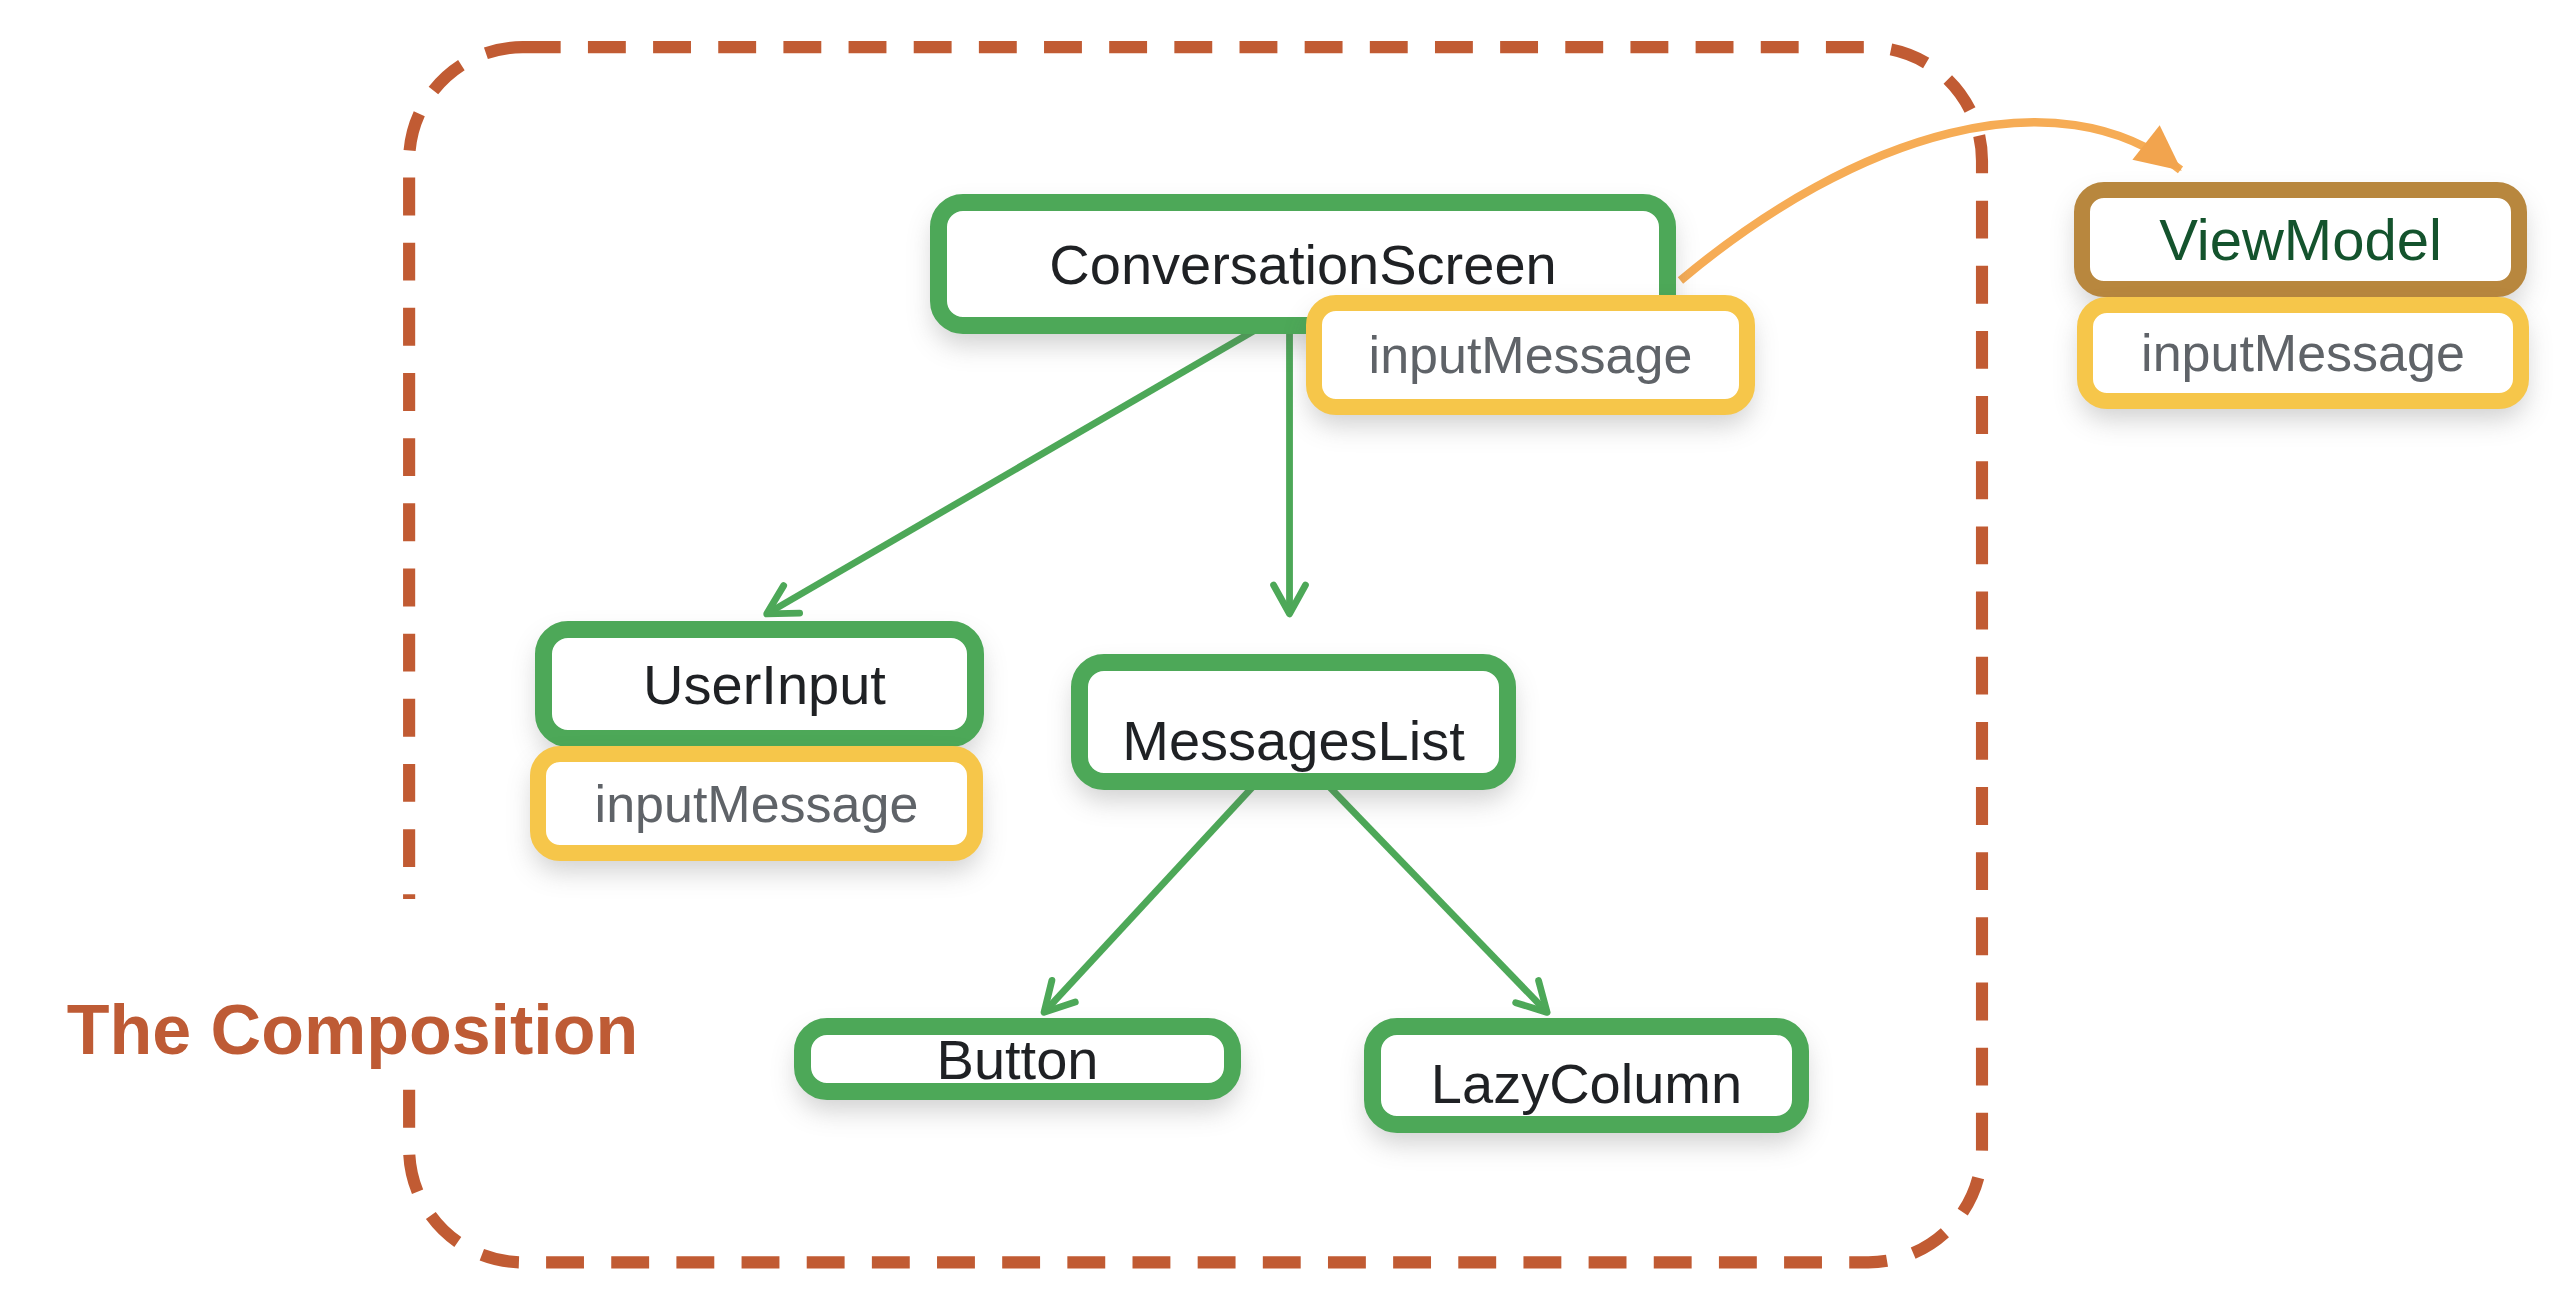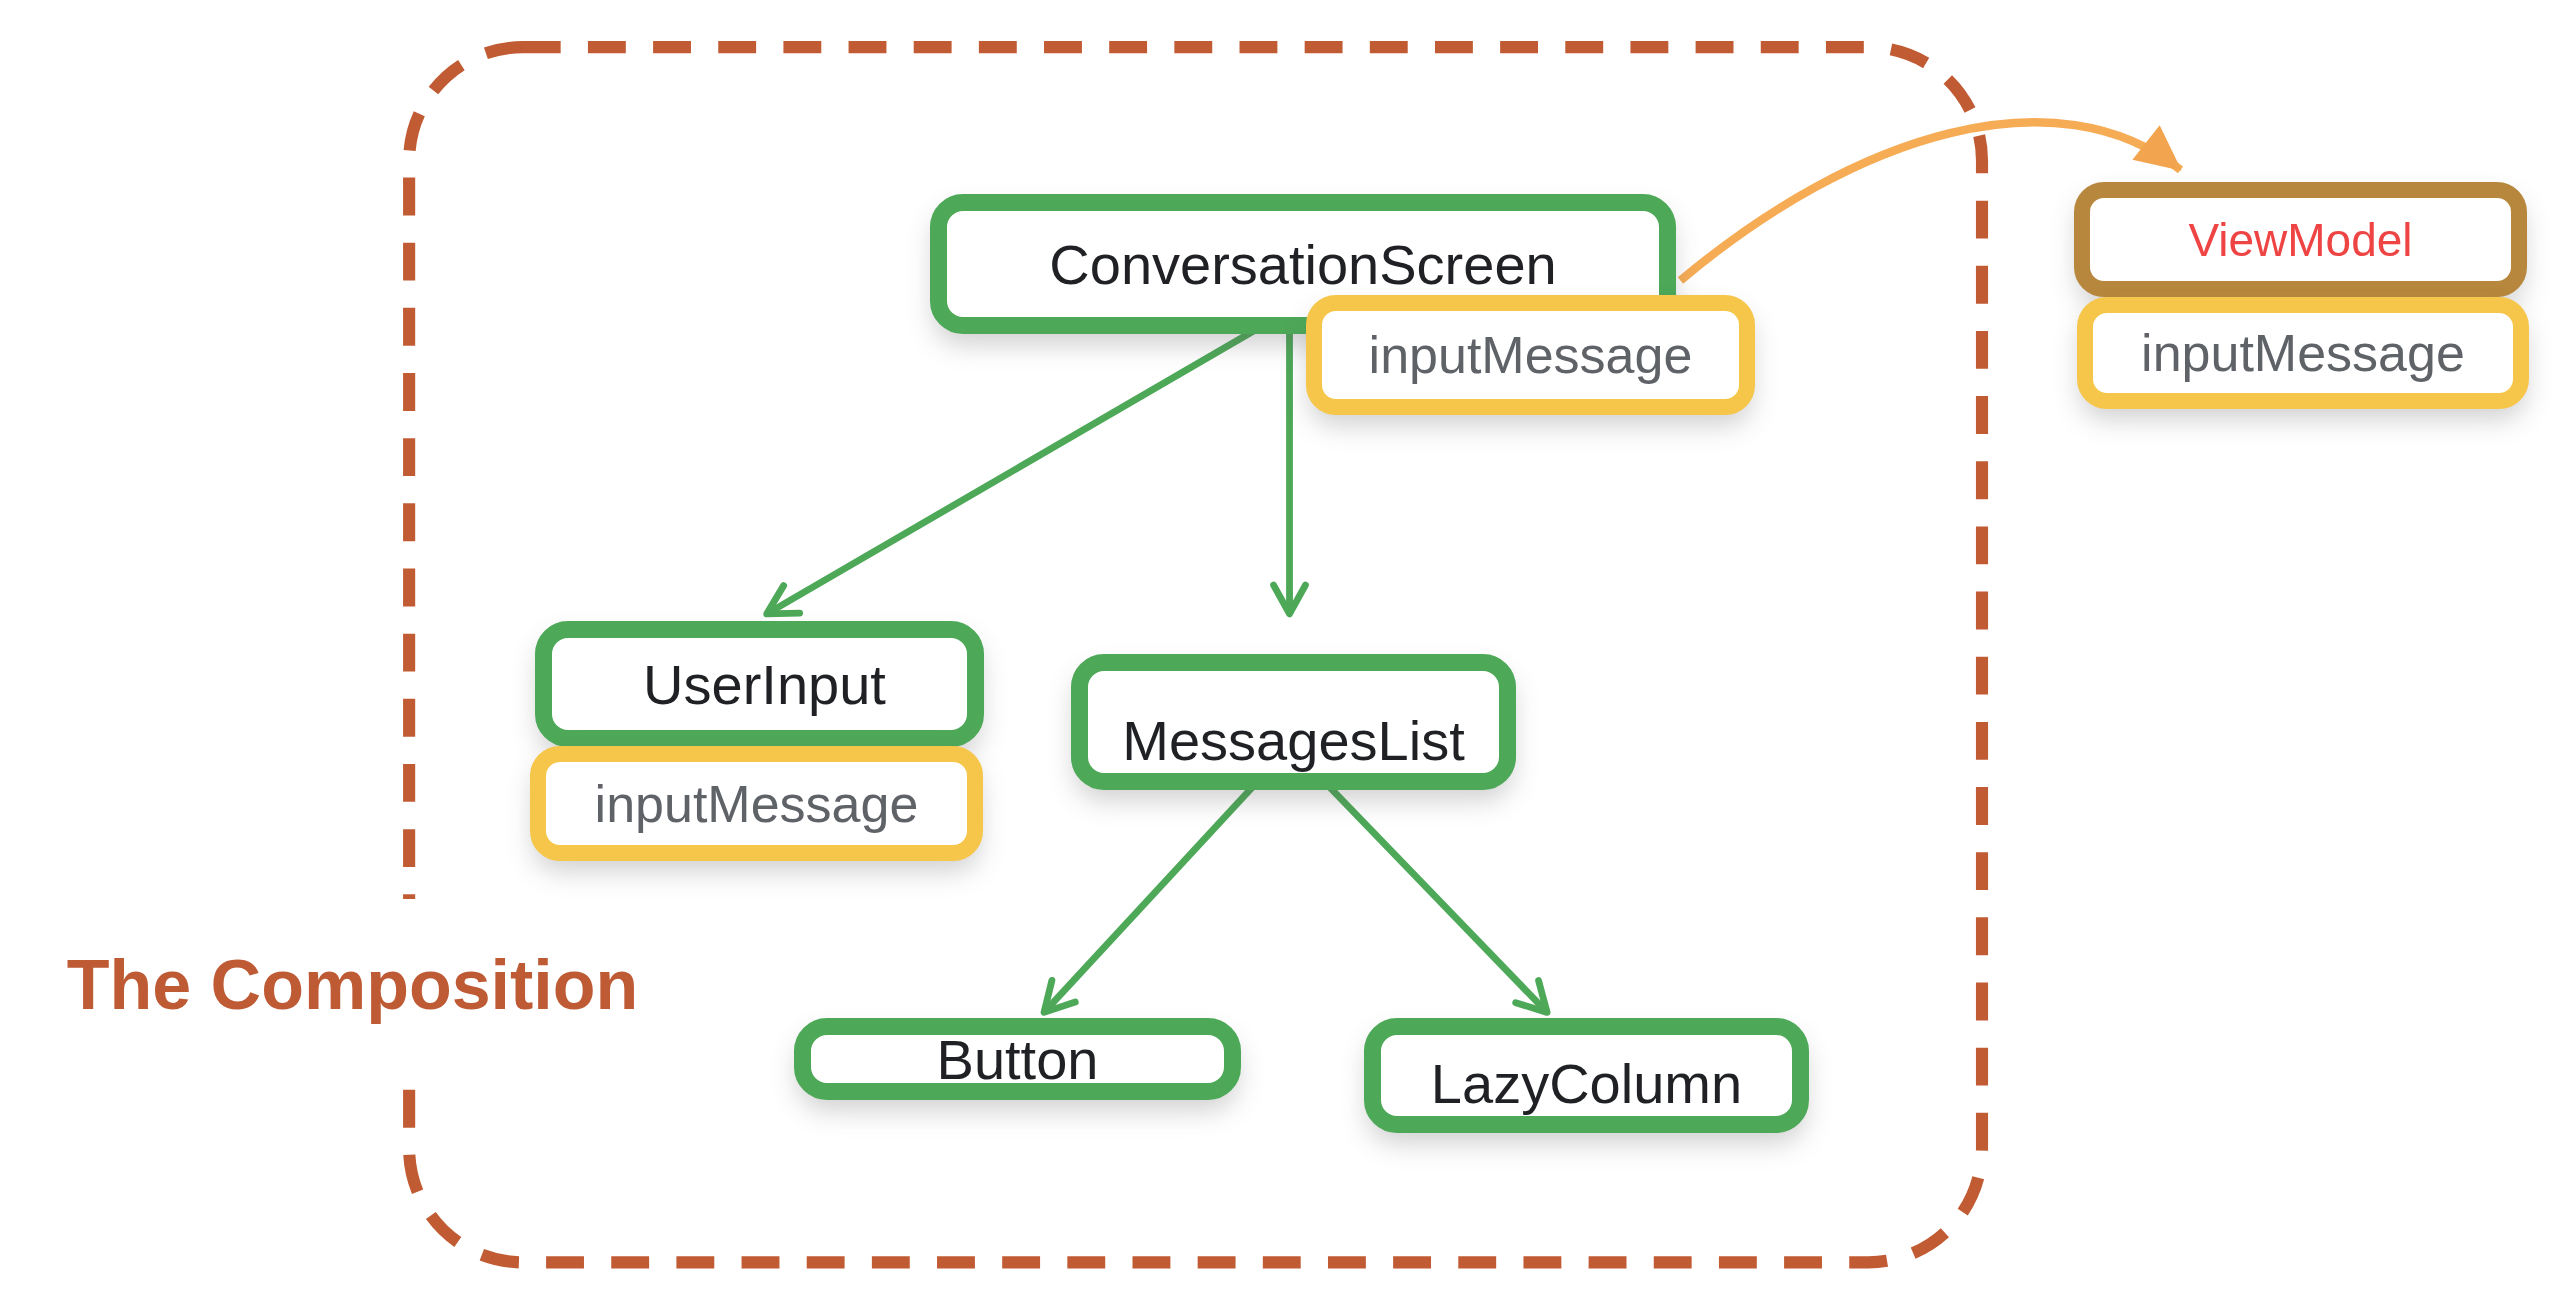--- a/index.html
+++ b/index.html
@@ -44,43 +44,43 @@
   .node.yellow {
     border: 16.7px solid #F6C64A;
     border-radius: 30px;
     color: #5F6368;
     font-size: 52px;
     text-align: center;
   }
   .node.brown {
     border: 16.7px solid #B8873E;
     border-radius: 30px;
-    color: #ef4444;
-    font-size: 46px;
+    color: #14532d;
+    font-size: 58px;
   }
   
   #node-conversation-screen { left: 930px; top: 174px;  width: 746px; height: 140px; margin-top: 20px; }
   #state-conversation       { left: 1306px; top: 295px;  width: 449px; height: 120px; z-index: 3; }
   #node-user-input          { left: 535px;  top: 621px;  width: 449px; height: 126px; padding-left: 10px; }
   #state-user-input         { left: 530px;  top: 746px;  width: 453px; height: 115px; z-index: 3; }
   #node-messages-list       { left: 1071px; top: 654px;  width: 445px; height: 136px; align-items: flex-end; }
   #node-button              { left: 794px; top: 1018px; width: 447px; height: 82px; align-items: center; }
   #node-lazy-column         { left: 1364px; top: 1018px; width: 445px; height: 115px; align-items: flex-end; }
   #node-view-model          { left: 2074px; top: 182px;  width: 453px; height: 115px; }
   #state-view-model         { left: 2077px; top: 297px;  width: 452px; height: 112px; z-index: 3; }
 
   #caption {
     position: absolute;
     left: 38px;
     top: 899px;
     width: 629px;
     height: 171px;
     background: #ffffff;
     display: flex;
-    align-items: center;
+    align-items: flex-end;
     justify-content: center;
     z-index: 4;
     color: #BE5B35;
     font-size: 70px;
     font-weight: bold;
     letter-spacing: 0px;
     white-space: nowrap;
   }
 </style>
 </head>

